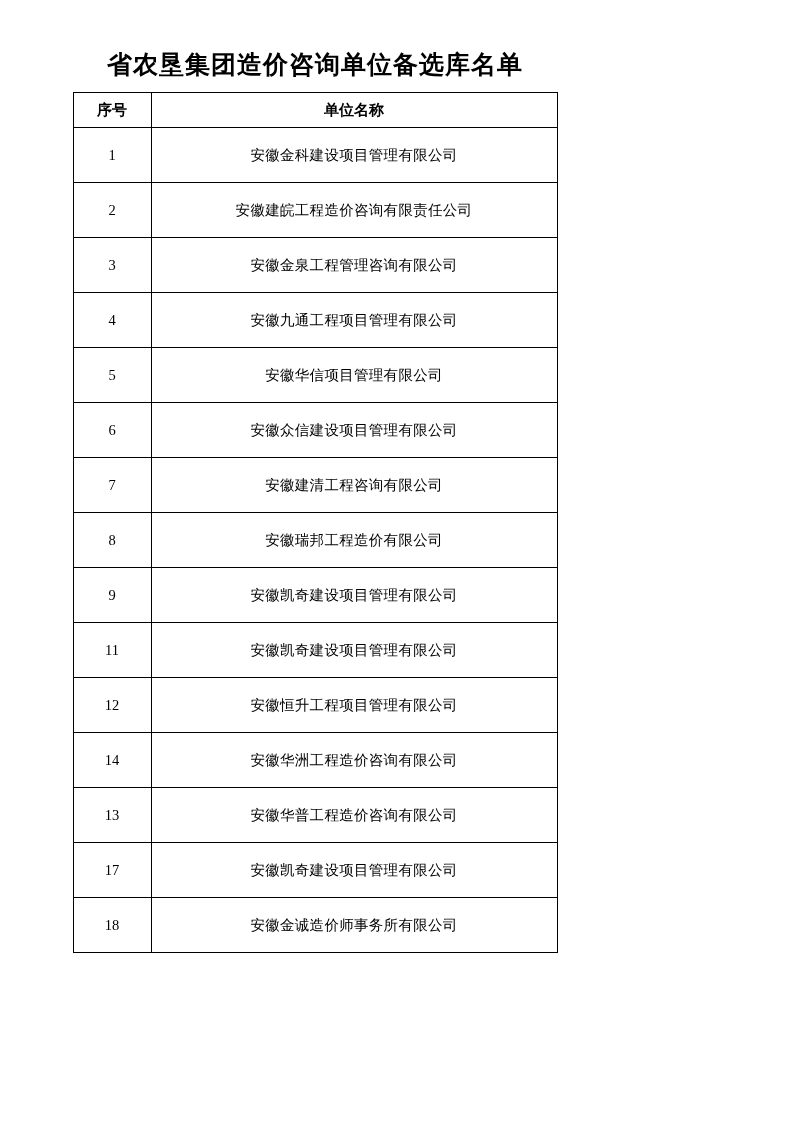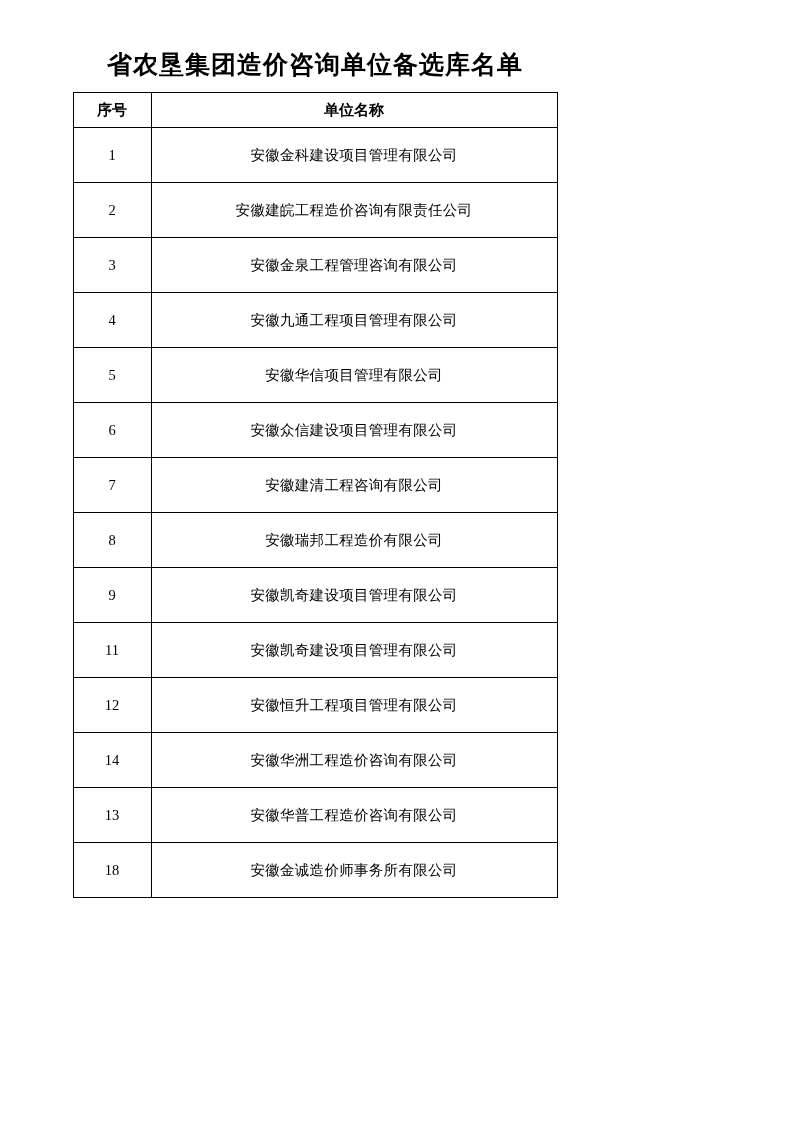--- a/index.html
+++ b/index.html
@@ -135,20 +135,24 @@
           </tr>
           <tr>
             <td class="idx-cell">14</td>
             <td class="name-cell">安徽华洲工程造价咨询有限公司</td>
           </tr>
           <tr>
             <td class="idx-cell">13</td>
             <td class="name-cell">安徽华普工程造价咨询有限公司</td>
           </tr>
           <tr>
+            <td class="idx-cell">17</td>
+            <td class="name-cell">安徽凯奇建设项目管理有限公司</td>
+          </tr>
+          <tr>
             <td class="idx-cell">18</td>
             <td class="name-cell">安徽金诚造价师事务所有限公司</td>
           </tr>
         </tbody>
     </table>
   </div>
 
 </div>
 
 </body></html>

